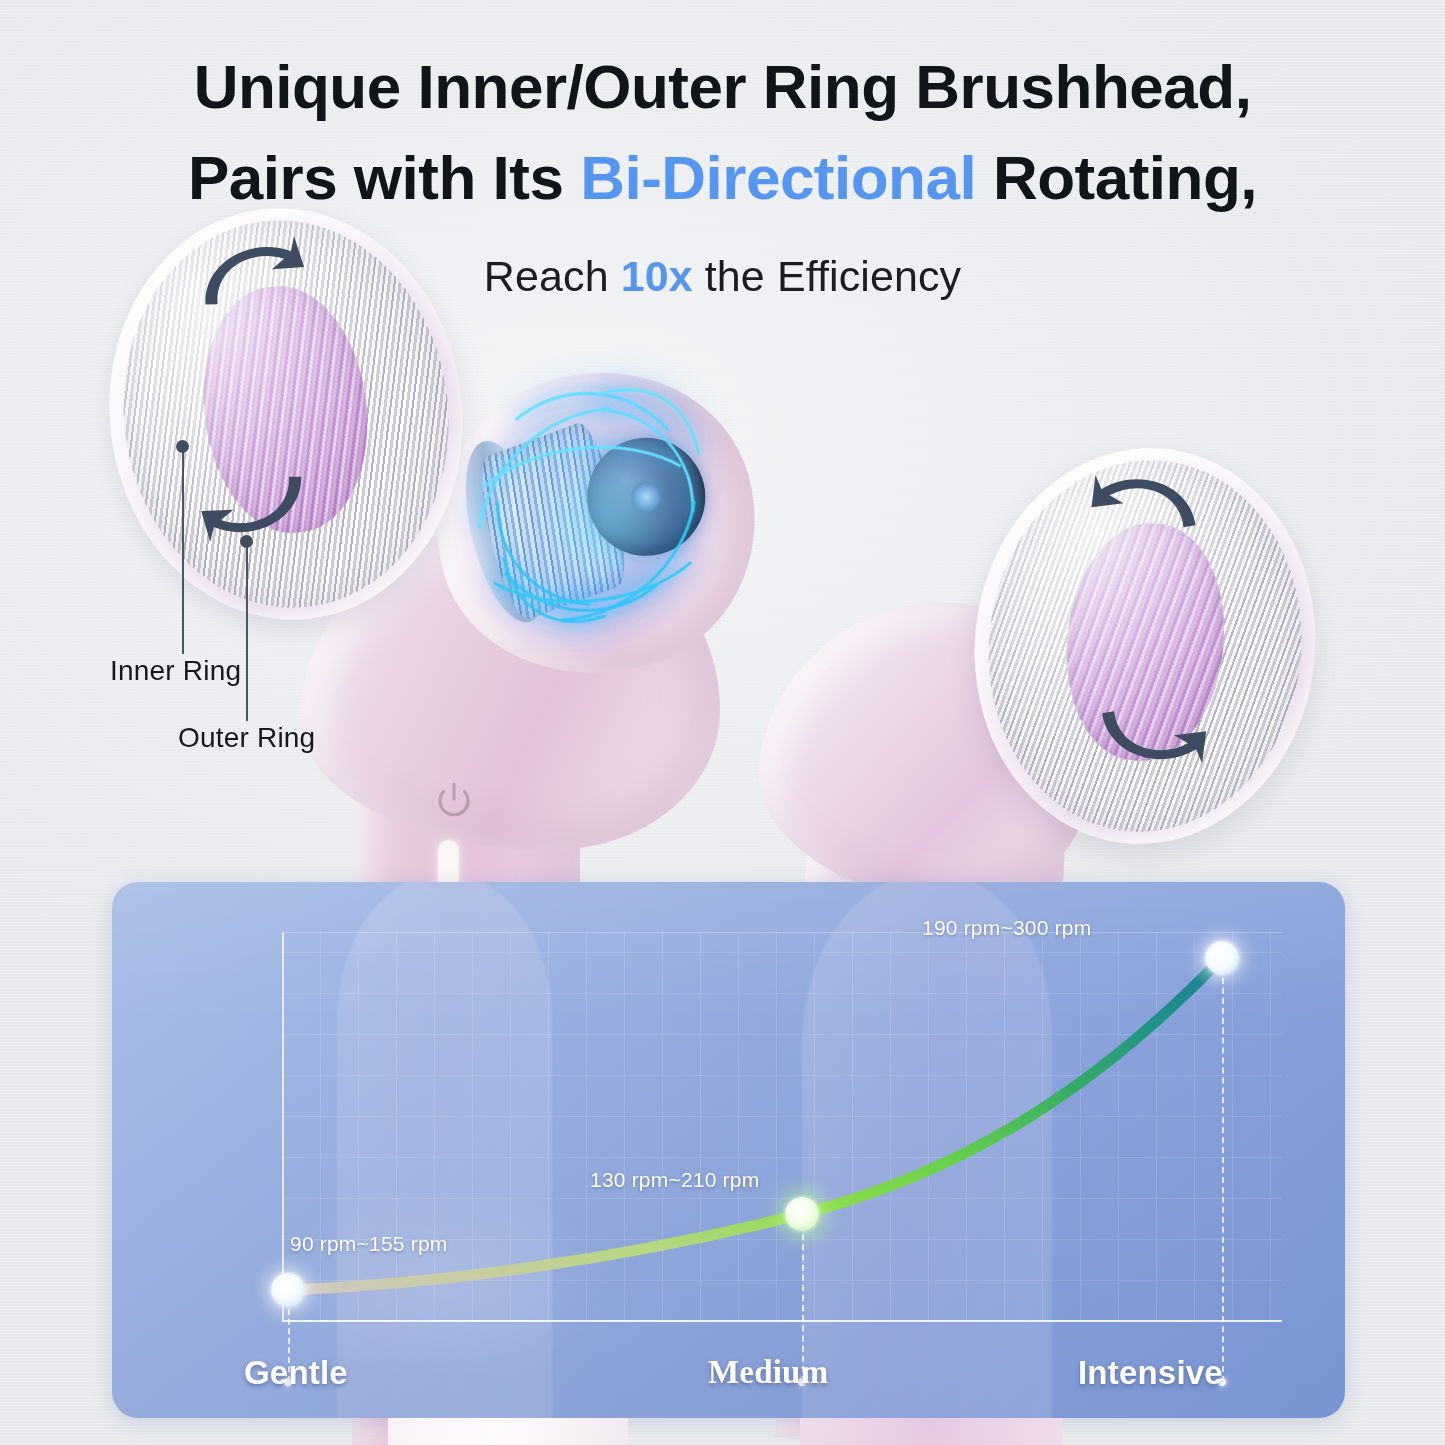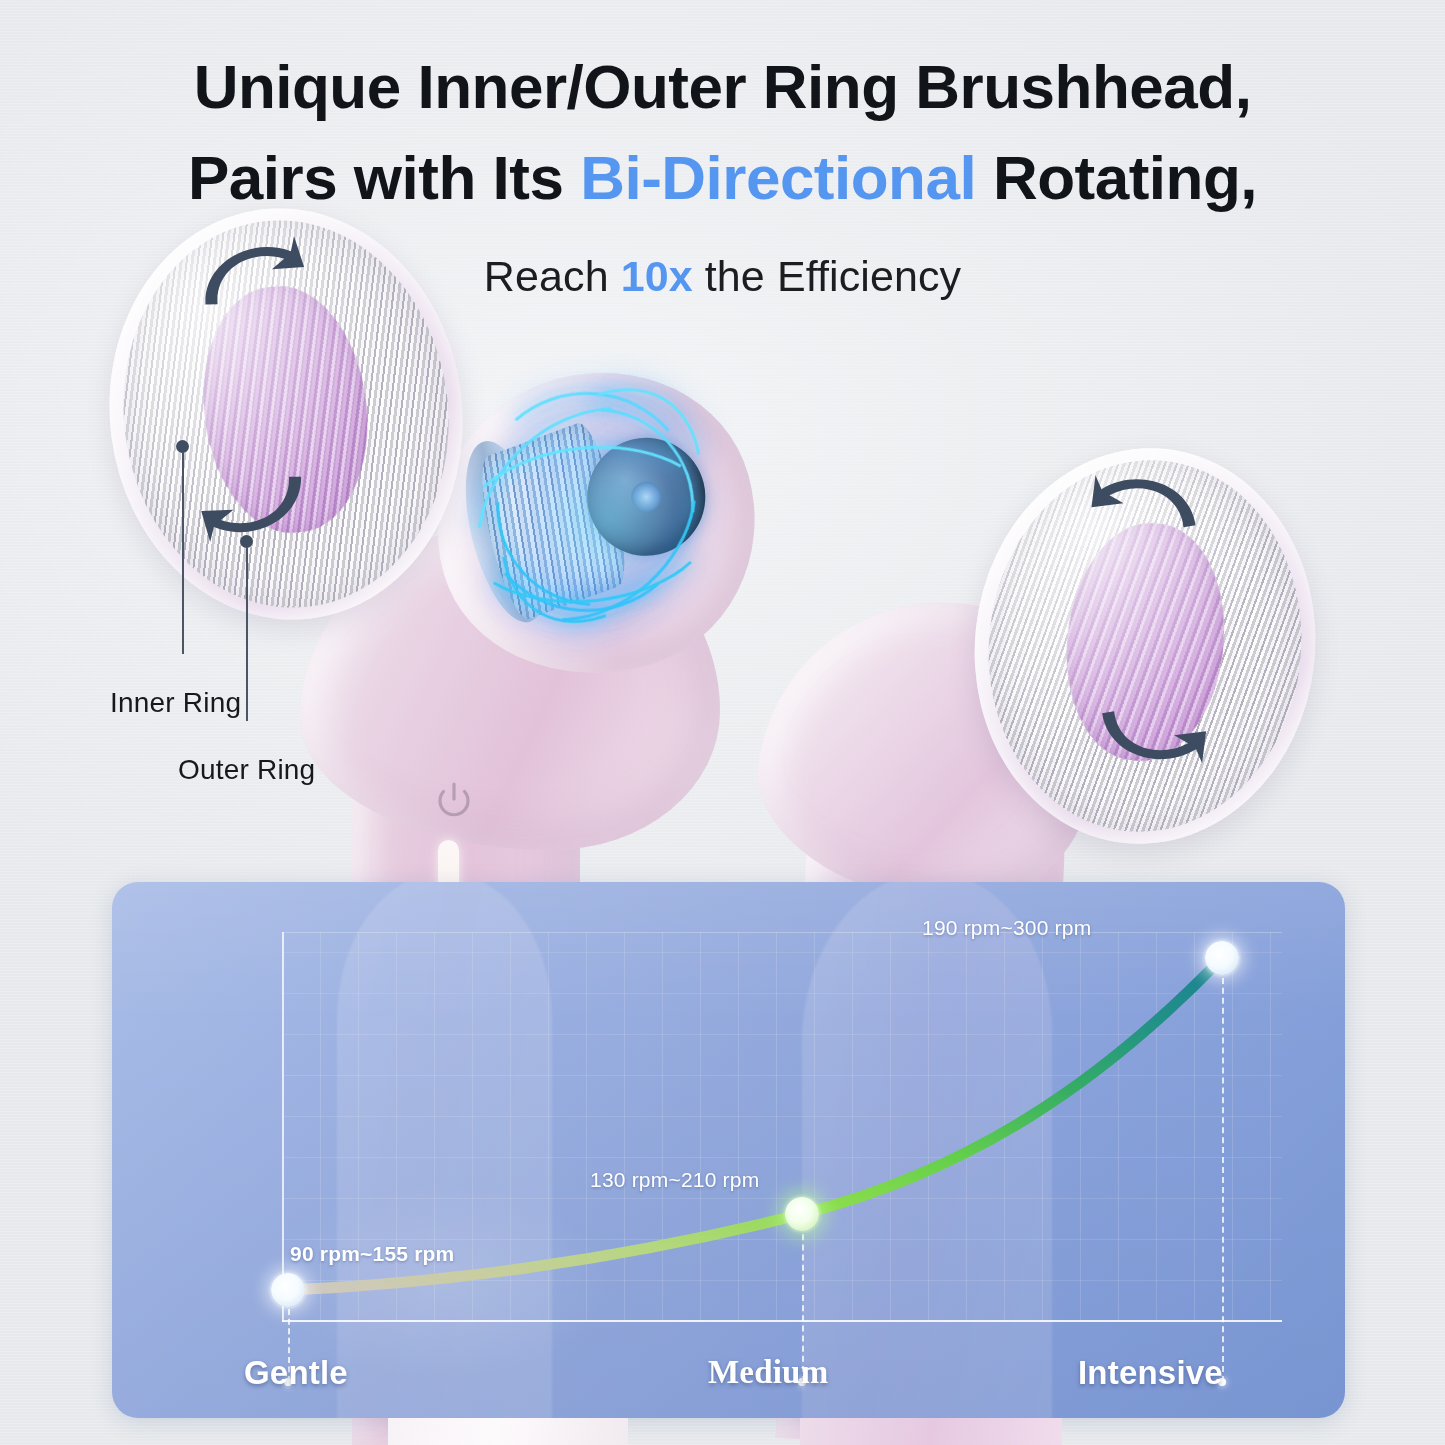--- a/index.html
+++ b/index.html
@@ -145,21 +145,21 @@
   .power-icon{position:absolute;left:436px;top:780px;width:36px;height:40px;opacity:.42;}
   .led{position:absolute;left:438px;top:840px;width:21px;height:160px;border-radius:11px;
     background:linear-gradient(180deg,#fffdfa,#fdf6f0 55%,#f6e9e6);
     box-shadow:0 0 12px rgba(255,255,255,.85);opacity:.92;}
 
   
   .callout-dot{position:absolute;width:13px;height:13px;border-radius:50%;
     background:#3f4d61;box-shadow:0 0 0 1px rgba(255,255,255,.4);}
   .callout-line{position:absolute;width:1.6px;background:#4a5666;}
   .callout-label{position:absolute;font-size:28px;color:#16181c;font-weight:400;
-    letter-spacing:.2px;white-space:nowrap;margin-top:32px;}
+    letter-spacing:.2px;white-space:nowrap;}
 
   
   .chart-panel{
     position:absolute;left:112px;top:882px;width:1233px;height:536px;
     border-radius:26px;overflow:hidden;
     background:linear-gradient(118deg,#a7bbe6 0%,#9db2e2 22%,#93a9dd 48%,#89a2db 72%,#7e9bd7 100%);
     box-shadow:0 4px 22px rgba(70,95,150,.18);
   }
   .panel-tint{position:absolute;inset:0;
     background:linear-gradient(180deg,rgba(255,255,255,.10) 0%,rgba(255,255,255,0) 26%,rgba(40,70,140,.07) 100%);}
@@ -332,21 +332,21 @@
       <div class="dashline" style="left:940px;top:26px;height:424px;"></div>
 
       <div class="enddot" style="left:6px;top:446px;"></div>
       <div class="enddot" style="left:520px;top:446px;"></div>
       <div class="enddot" style="left:940px;top:446px;"></div>
 
       <div class="marker" style="left:6px;top:358px;"></div>
       <div class="marker green" style="left:520px;top:282px;"></div>
       <div class="marker" style="left:940px;top:26px;"></div>
 
-      <div class="pt-label" style="left:8px;top:310px;font-weight:bold;">90 rpm~155 rpm</div>
+      <div class="pt-label" style="left:8px;top:300px;">90 rpm~155 rpm</div>
       <div class="pt-label" style="left:308px;top:236px;">130 rpm~210 rpm</div>
       <div class="pt-label" style="left:640px;top:-16px;">190 rpm~300 rpm</div>
     </div>
 
     <div class="cat-label" style="left:124px;top:472px;">Gentle</div>
     <div class="cat-label" style="left:588px;top:472px;font-family:Liberation Serif, serif;">Medium</div>
     <div class="cat-label" style="left:958px;top:472px;">Intensive</div>
   </div>
 
   <div style="position:absolute;left:388px;top:1418px;width:240px;height:27px;

